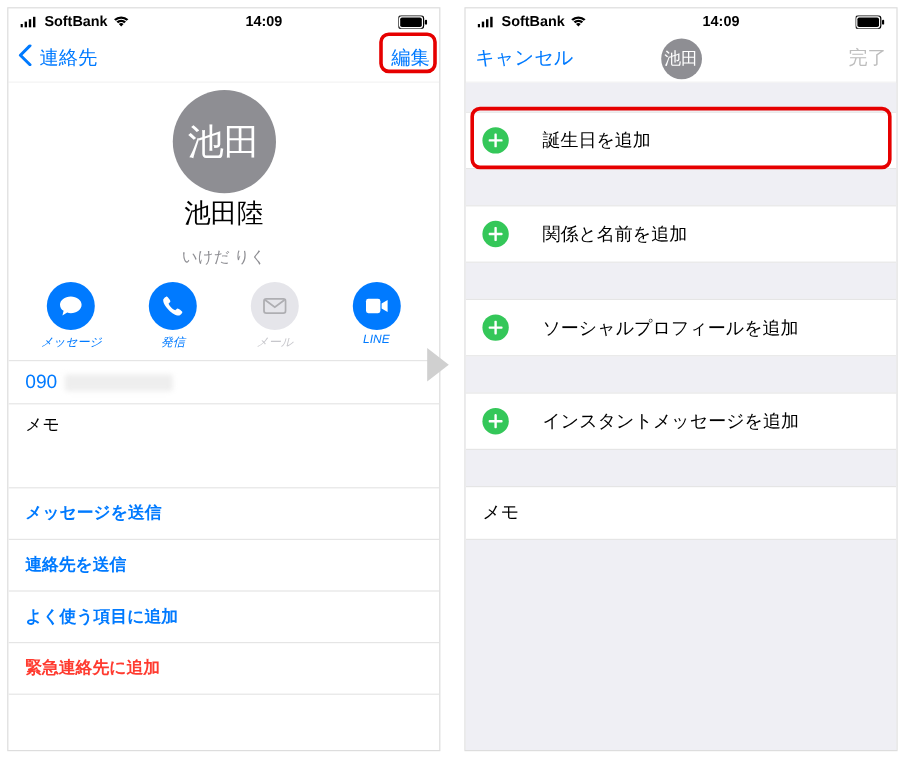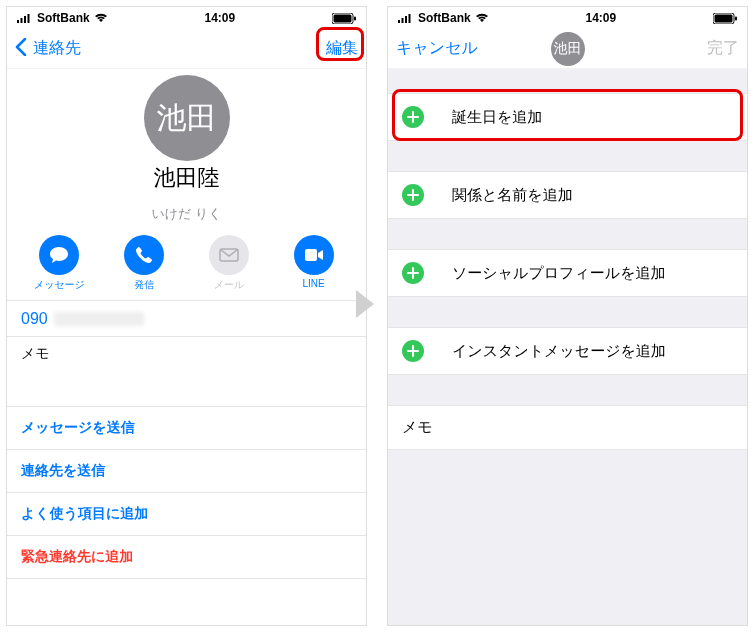--- a/index.html
+++ b/index.html
@@ -74,21 +74,21 @@
   .contact-header { text-align: center; padding-bottom: 6px; }
   .contact-name { font-size: 22px; font-weight: 400; }
   .contact-reading { font-size: 13px; color: #8e8e93; margin-top: 12px; }
   .action-row {
     display: flex; justify-content: space-around;
     padding: 6px 10px 8px;
     border-bottom: 1px solid #e5e5e5;
   }
   .action-btn {
     display: flex; flex-direction: column; align-items: center;
-    gap: 3px; width: 70px; background: none; border: none; cursor: pointer;
+    gap: 3px; width: 70px; background: none; border: none; cursor: pointer; font-style: italic;
   }
   .action-circle {
     width: 40px; height: 40px; border-radius: 50%;
     background: #007aff; display: flex; align-items: center; justify-content: center;
   }
   .action-circle.disabled { background: #e5e5ea; }
   .action-label { font-size: 10px; color: #007aff; }
   .action-label.disabled { color: #c7c7cc; }
   .section { border-bottom: 1px solid #e5e5e5; }
   .field { padding: 8px 14px; }

